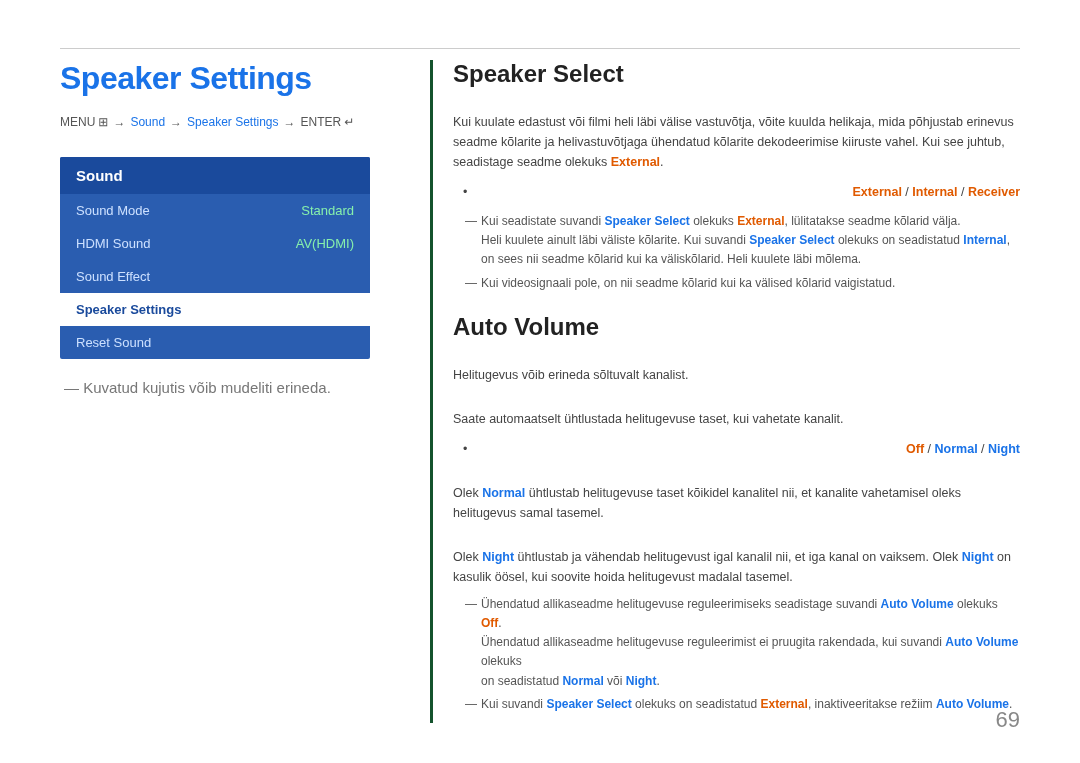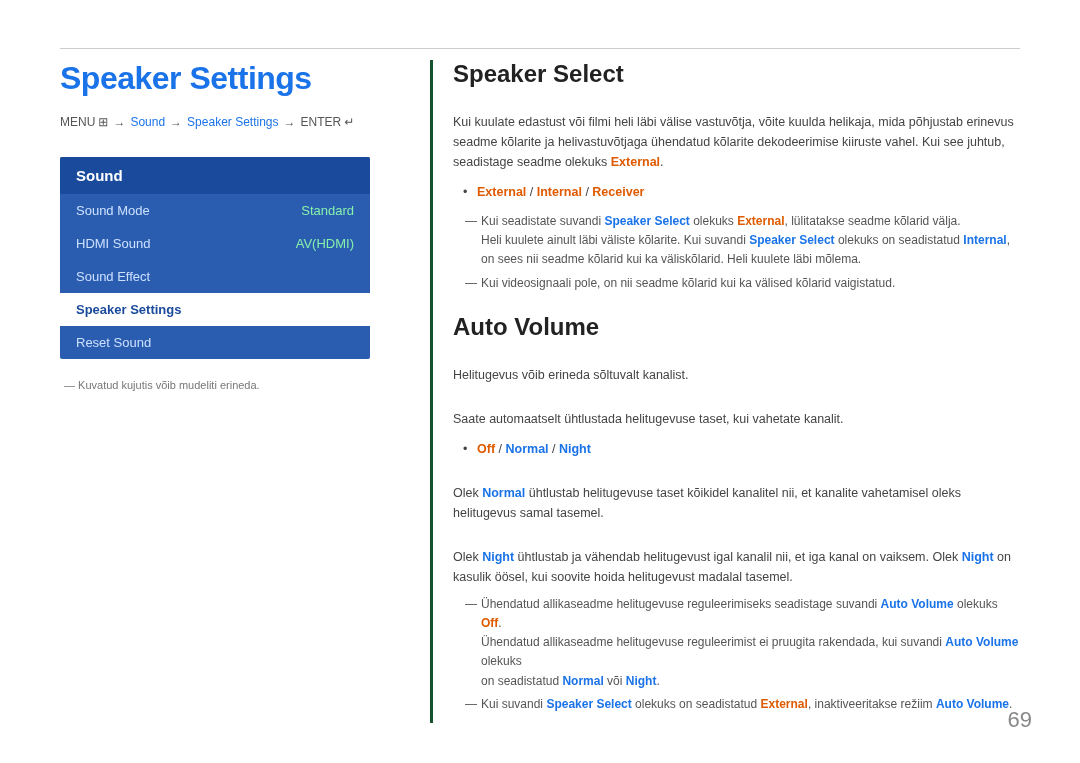--- a/index.html
+++ b/index.html
@@ -81,21 +81,21 @@
     .menu-item .item-value {
       color: #86efac;
       font-size: 13px;
     }
 
     .menu-item.active .item-value {
       color: #1a4a9c;
     }
 
     .footnote {
-      font-size: 11px;
+      font-size: 15px;
       color: #777;
       margin-top: 20px;
       padding-left: 4px;
     }
 
     .footnote::before {
       content: '— ';
     }
 
     
@@ -120,20 +120,21 @@
       margin-bottom: 8px;
       margin-top: 24px;
     }
 
     .highlight-orange { color: #e05a00; font-weight: bold; }
     .highlight-blue { color: #1a73e8; font-weight: bold; }
 
     .bullet-list {
       list-style: none;
       margin: 10px 0 10px 10px;
+      text-align: right;
     }
 
     .bullet-list li {
       font-size: 12.5px;
       color: #444;
       line-height: 1.6;
       position: relative;
       padding-left: 14px;
     }
 
@@ -160,21 +161,21 @@
       color: #555;
     }
 
     .section-divider {
       margin: 20px 0;
     }
 
     .page-number {
       position: absolute;
       bottom: 30px;
-      right: 48px;
+      right: 60px;
       font-size: 22px;
       color: #888;
       font-weight: 300;
     }
 
     .header-line {
       position: absolute;
       top: 48px;
       left: 60px;
       right: 60px;

